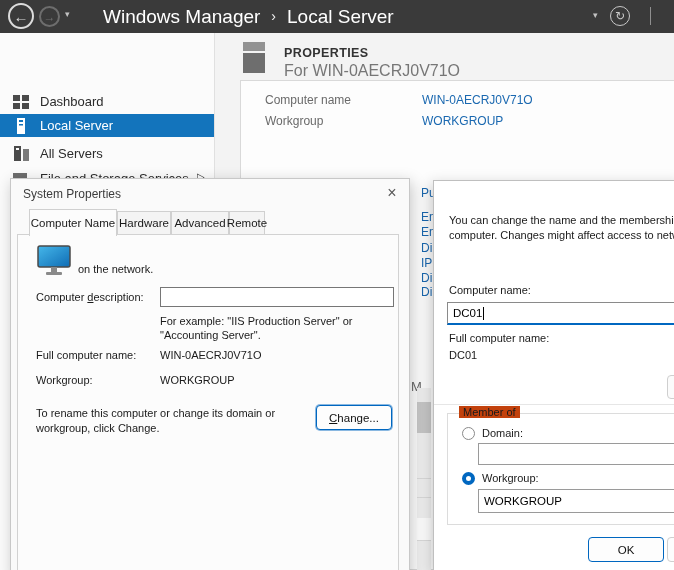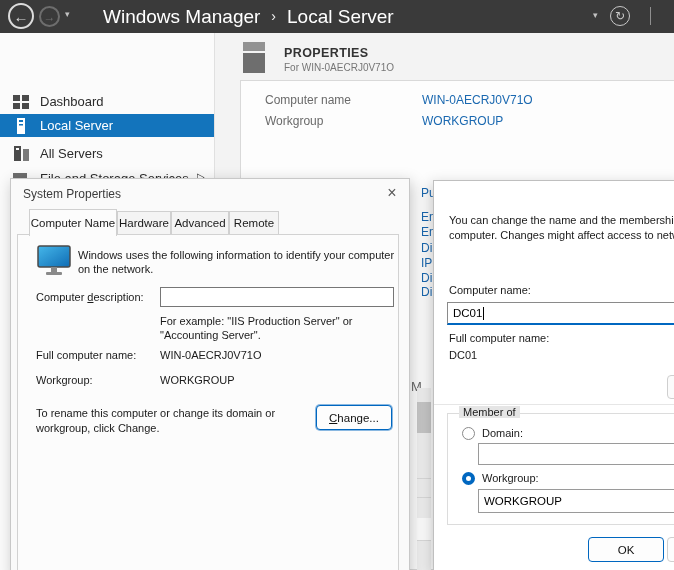--- a/index.html
+++ b/index.html
@@ -28,21 +28,21 @@
   .sb-item .lbl { position:absolute; left:40px; white-space:nowrap; }
   .sb-item.sel { background:#1374bc; color:#ffffff; }
   .sb-dash { top:57px; } .sb-local { top:81px; } .sb-all { top:109px; } .sb-fss { top:134px; }
   .sb-expand { position:absolute; left:197px; top:138px; font-size:10px; color:#3a3a3a; }
 
   
   .main-bg { position:absolute; left:215px; top:33px; width:459px; height:537px; background:#f3f3f3; }
   .tile-icon-top { position:absolute; left:243px; top:42px; width:22px; height:9px;  background:#929292; }
   .tile-icon-bot { position:absolute; left:243px; top:53px; width:22px; height:20px; background:#6e6e6e; }
   .prop-title { position:absolute; left:284px; top:46px; font-size:12.5px; font-weight:bold; color:#333333; letter-spacing:.4px; }
-  .prop-sub   { position:absolute; left:284px; top:62px; font-size:10px; color:#767676; }
+  .prop-sub   { position:absolute; left:284px; top:62px; font-size:16px; color:#767676; }
 
   .panel { position:absolute; left:240px; top:80px; width:440px; height:490px; background:#fdfdfd; border:1px solid #d9d9d9; }
   .prow-label { position:absolute; font-size:12px; color:#6a6a6a; white-space:nowrap; }
   .prow-value { position:absolute; font-size:12px; color:#1a68b0; white-space:nowrap; cursor:pointer; }
   .r1l { left:265px; top:93px; }  .r1v { left:422px; top:93px; }
   .r2l { left:265px; top:114px; } .r2v { left:422px; top:114px; }
   .frag { position:absolute; left:421px; font-size:12px; color:#1a68b0; white-space:nowrap; }
   .f0{top:186px}.f1{top:210px}.f2{top:225px}.f3{top:241px}.f4{top:256px}.f5{top:271px}.f6{top:285px}
   .frag-m { position:absolute; left:411px; top:379px; font-size:13px; color:#6a6a6a; }
 
@@ -56,21 +56,21 @@
   .sysdlg { position:absolute; left:10px; top:178px; width:400px; height:400px; background:#fafafa;
             border:1px solid #c8c8c8; box-shadow:2px 4px 14px rgba(0,0,0,.22); }
   .sysdlg .dtitle { position:absolute; left:12px; top:8px; font-size:12px; color:#3c3c3c; }
   .sysdlg .dclose { position:absolute; right:7px; top:4px; width:20px; height:20px; font-size:16px; color:#5a5a5a; text-align:center; line-height:20px; cursor:pointer; }
   .tab { position:absolute; top:32px; height:24px; border:1px solid #d0d0d0; background:#f4f4f4; font-size:11.5px; color:#1a1a1a;
          display:flex; align-items:center; justify-content:center; cursor:pointer; }
   .tab.active { top:30px; height:27px; background:#fcfcfc; border-bottom:none; z-index:3; }
   .tabCN  { left:18px;  width:88px; }
   .tabHW  { left:106px; width:54px; }
   .tabADV { left:160px; width:58px; }
-  .tabREM { left:218px; width:50px; }
+  .tabREM { left:218px; width:36px; }
   .tabpage { position:absolute; left:6px; top:55px; width:382px; height:400px; background:#fcfcfc; border:1px solid #d2d2d2; z-index:2; }
   .tp-txt { position:absolute; font-size:11px; color:#1a1a1a; white-space:nowrap; }
   .intro1 { left:60px; top:14px; } .intro2 { left:60px; top:28px;text-align:center; }
   .desclbl { left:18px; top:56px; }
   .descinput { position:absolute; left:142px; top:52px; width:234px; height:20px; background:#ffffff; border:1px solid #767676; font-size:11px; }
   .ex1 { left:142px; top:80px; } .ex2 { left:142px; top:94px; }
   .fcl { left:18px; top:114px; } .fcv { left:142px; top:114px; }
   .wgl { left:18px; top:139px; } .wgv { left:142px; top:139px; }
   .hint1 { left:18px; top:172px; } .hint2 { left:18px; top:187px; }
   .chgbtn { position:absolute; left:298px; top:170px; width:76px; height:25px; background:#fdfdfd;
@@ -87,21 +87,21 @@
   .body1 { left:15px; top:33px; } .body2 { left:15px; top:48px; }
   .cnlbl { left:15px; top:103px; }
   .cninput { position:absolute; left:13px; top:121px; width:252px; height:23px; background:#fff;
              border:1px solid #8a8a8a; border-bottom:2px solid #0067c0; font-size:11.5px; color:#000;
              display:flex; align-items:center; padding-left:5px; }
   .caret-bar { display:inline-block; width:1px; height:13px; background:#000; margin-left:1px; }
   .fnl { left:15px; top:151px; } .fnv { left:15px; top:168px; }
   .cndiv { position:absolute; left:0; top:223px; width:252px; height:1px; background:#e6e6e6; }
   .morebtn { position:absolute; left:233px; top:194px; width:30px; height:24px; background:#fbfbfb; border:1px solid #cfcfcf; border-radius:4px; cursor:pointer; }
   .membox { position:absolute; left:13px; top:232px; width:252px; height:112px; border:1px solid #dcdcdc; }
-  .memlbl { position:absolute; left:25px; top:225px; background:#e5e5e5; padding:0 4px; font-size:11px; color:#1a1a1a; }
+  .memlbl { position:absolute; left:25px; top:225px; background:#c2410c; padding:0 4px; font-size:11px; color:#1a1a1a; }
   .radio { position:absolute; width:13px; height:13px; border-radius:50%; background:#fff; cursor:pointer; }
   .radio.off { border:1px solid #8a8a8a; }
   .radio.on  { border:4px solid #0067c0; }
   .rad1 { left:28px; top:246px; } .rlbl1 { left:48px; top:246px; }
   .dominput { position:absolute; left:44px; top:262px; width:232px; height:22px; background:#fff; border:1px solid #9a9a9a; }
   .rad2 { left:28px; top:291px; } .rlbl2 { left:48px; top:291px; }
   .wginput { position:absolute; left:44px; top:308px; width:232px; height:24px; background:#fff; border:1px solid #9a9a9a;
              font-size:11.5px; color:#000; display:flex; align-items:center; padding-left:5px; }
   .okbtn { position:absolute; left:154px; top:356px; width:76px; height:25px; background:#fdfdfd; border:1px solid #0067c0;
            border-radius:4px; font-size:11.5px; color:#111; display:flex; align-items:center; justify-content:center; cursor:pointer; }
@@ -214,21 +214,20 @@
         <defs>
             <linearGradient id="scr" x1="0" y1="0" x2="1" y2="1">
               <stop offset="0" stop-color="#45b7ea"></stop>
               <stop offset="1" stop-color="#0f6cb4"></stop>
             </linearGradient>
           </defs>
         <rect x="2" y="1" width="32" height="21" rx="2" fill="url(#scr)" stroke="#4a4a4a" stroke-width="1.5"></rect>
         <rect x="15" y="22" width="6" height="5" fill="#8a8a8a"></rect>
         <rect x="10" y="27" width="16" height="3" rx="1" fill="#8a8a8a"></rect>
       </svg>
-      <span class="tp-txt intro1">Windows uses the following information to identify your computer</span>
       <span class="tp-txt intro2">on the network.</span>
 
       <span class="tp-txt desclbl"><span>Computer </span><span class="accel">d</span><span>escription:</span></span>
       <div class="descinput" role="textbox"></div>
 
       <span class="tp-txt ex1">For example: "IIS Production Server" or</span>
       <span class="tp-txt ex2">"Accounting Server".</span>
 
       <span class="tp-txt fcl">Full computer name:</span>
       <span class="tp-txt fcv">WIN-0AECRJ0V71O</span>

